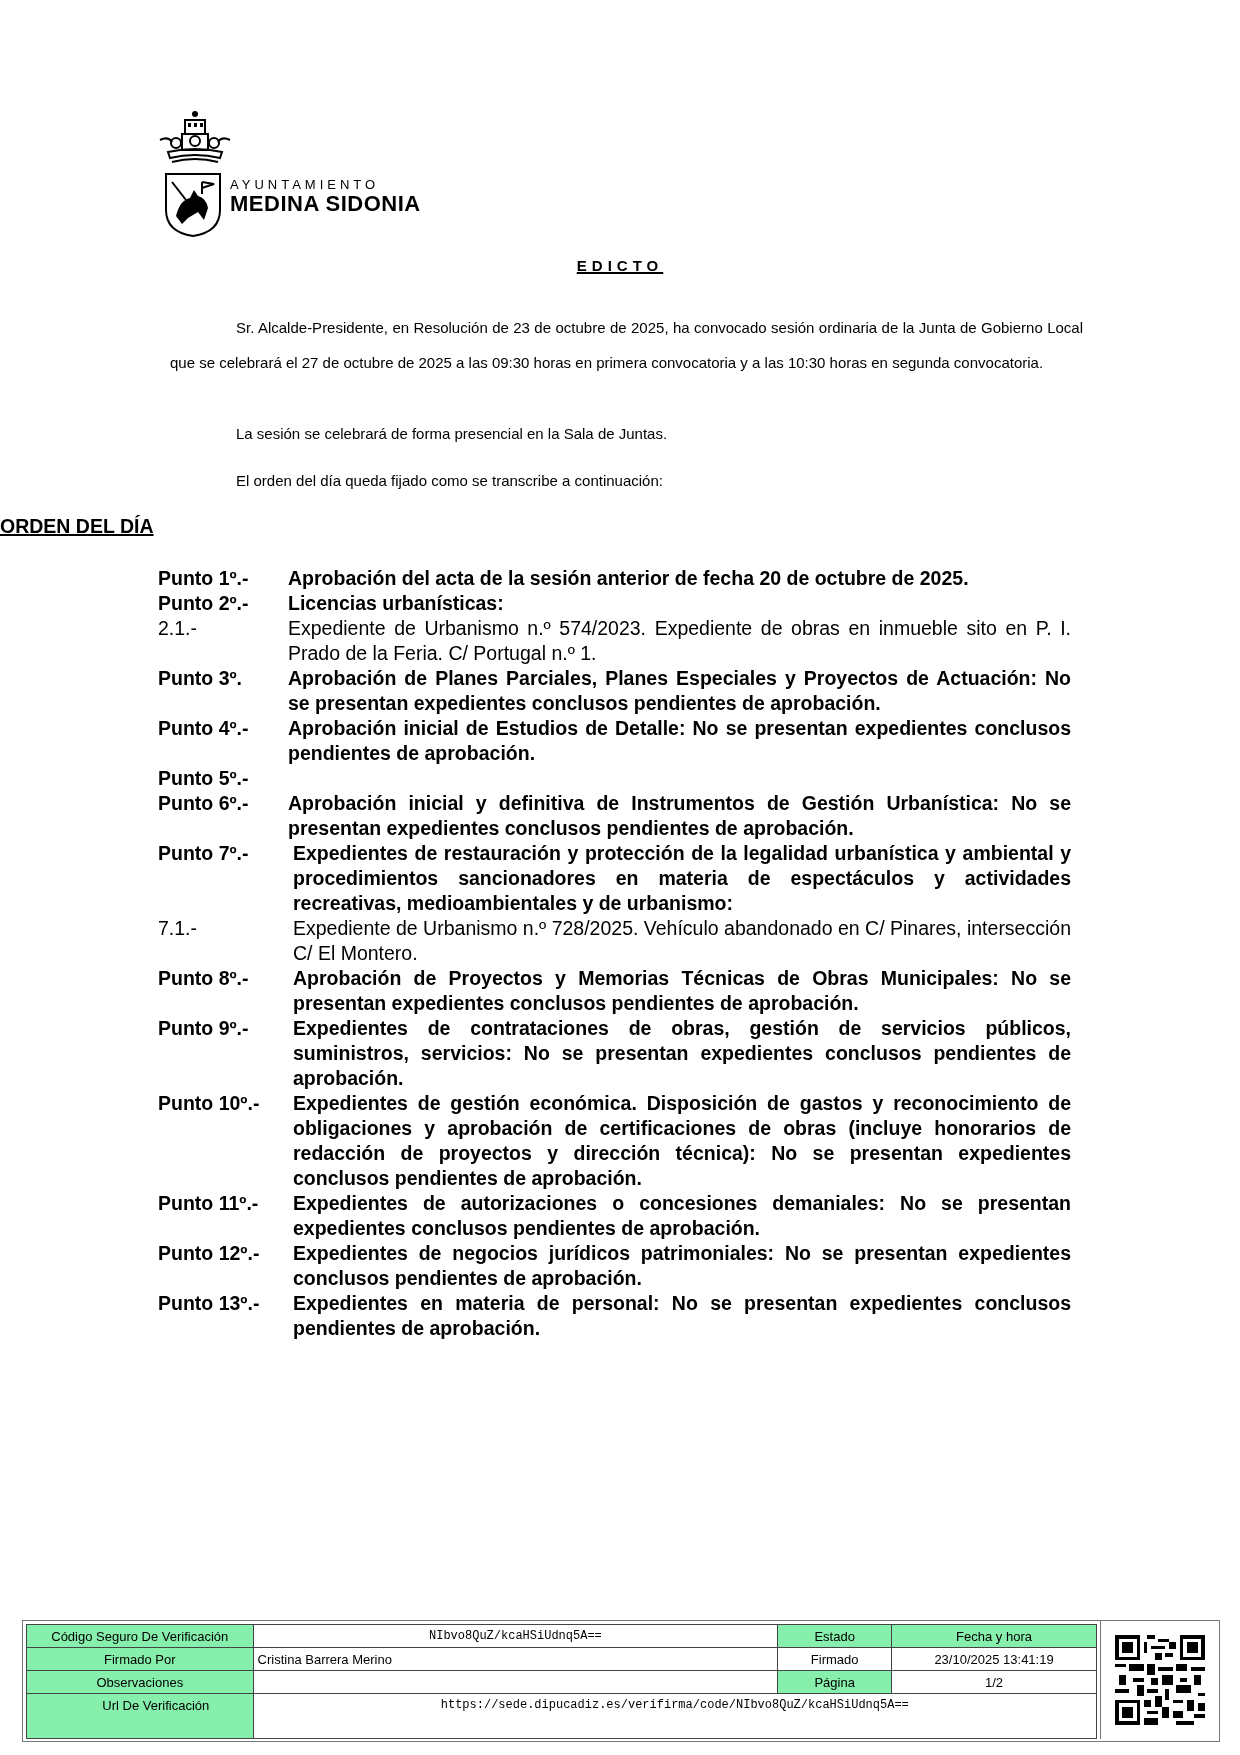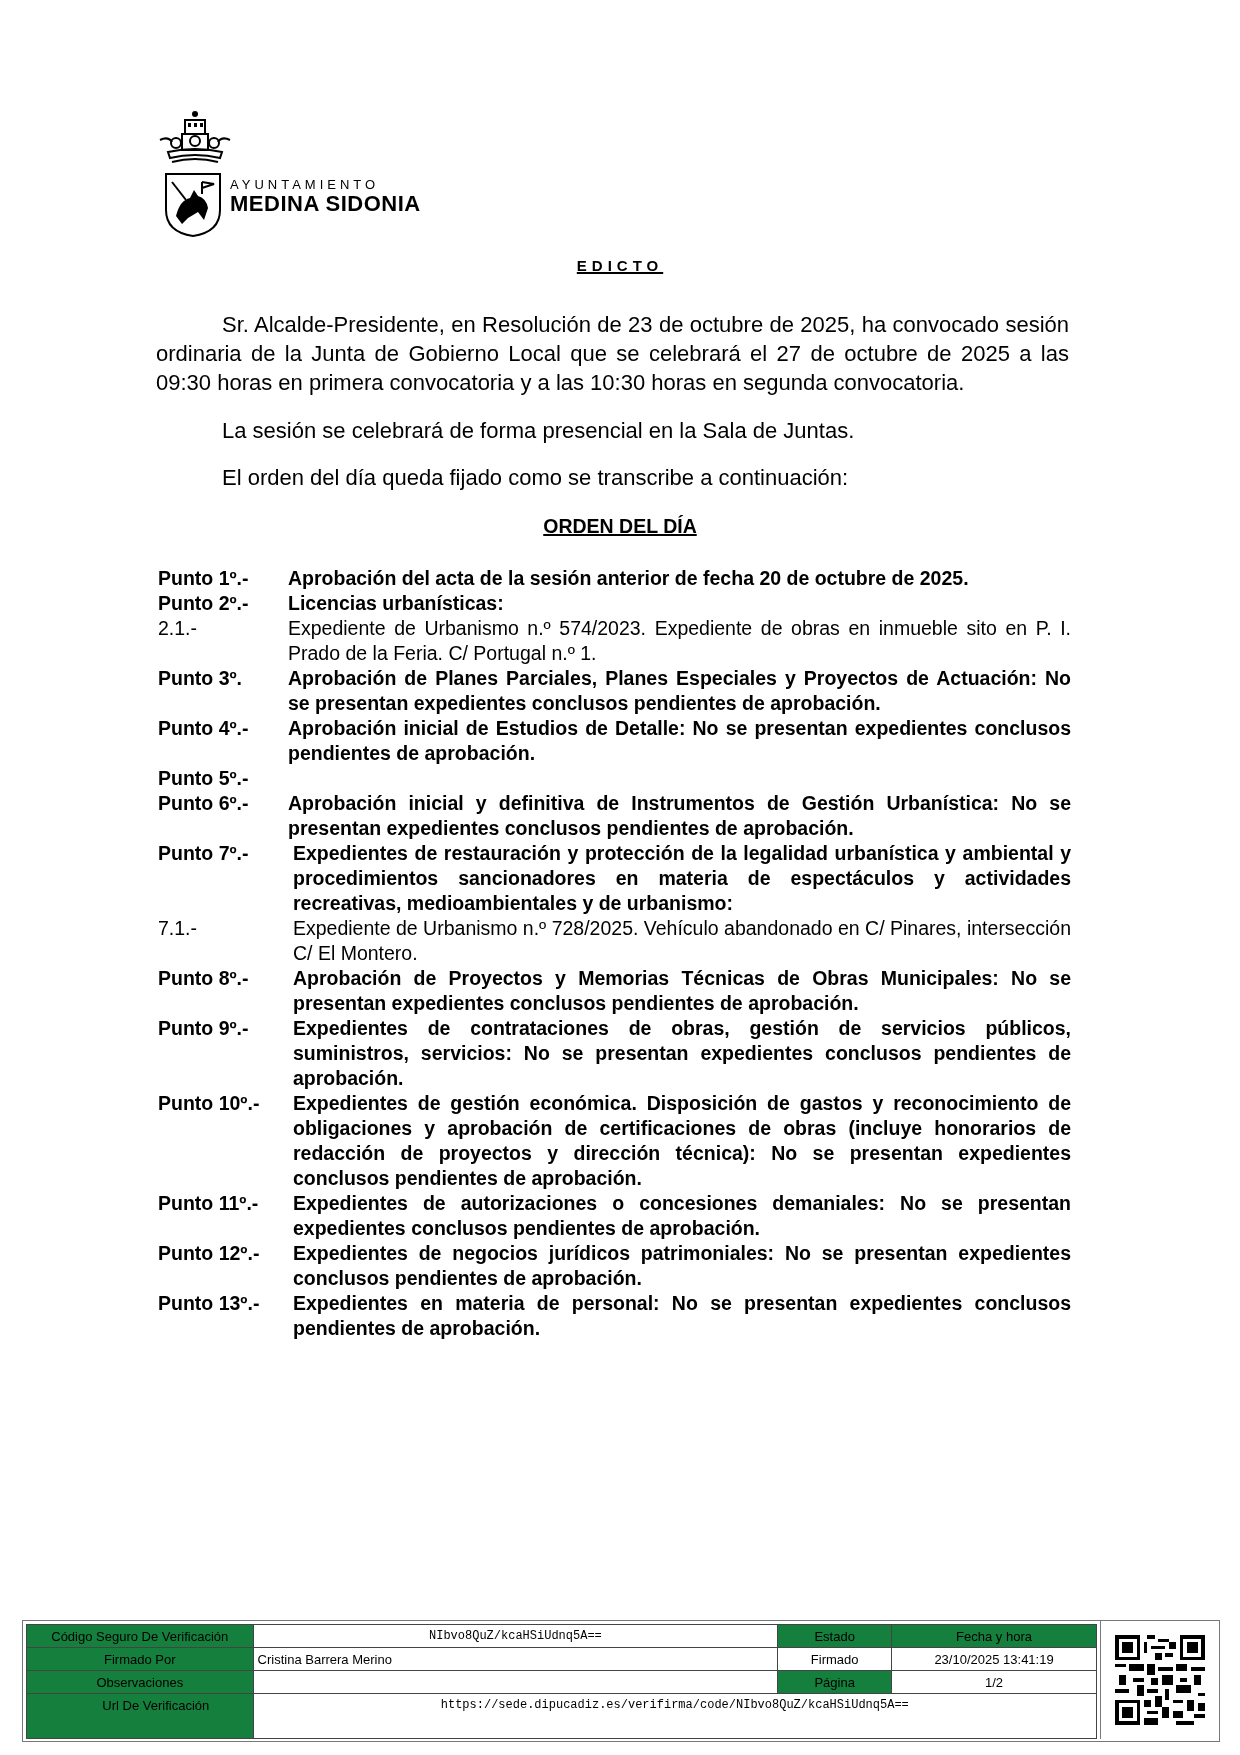--- a/index.html
+++ b/index.html
@@ -4,34 +4,34 @@
 <style>
   html,body{margin:0;padding:0;background:#fff;}
   body{width:1240px;height:1755px;position:relative;overflow:hidden;font-family:"Liberation Sans",sans-serif;color:#000;}
   .logo{position:absolute;left:158px;top:108px;width:300px;height:130px;}
   .logo .crown{position:absolute;left:0;top:0;width:74px;height:60px;}
   .logo .shield{position:absolute;left:6px;top:64px;width:58px;height:66px;}
   .logo .t1{position:absolute;left:72px;top:66px;font-size:13px;letter-spacing:4px;font-weight:normal;line-height:22px;}
   .logo .t2{position:absolute;left:72px;top:84px;font-size:22px;font-weight:bold;line-height:24px;letter-spacing:0.5px;}
   .title{position:absolute;left:0;width:1240px;top:257px;text-align:center;font-size:15px;font-weight:bold;letter-spacing:5px;}
   .title span{text-decoration:underline;text-decoration-thickness:2px;}
-  .para{position:absolute;left:156px;width:913px;font-size:22px;line-height:29px;text-align:justify;}
+  .para{position:absolute;left:170px;width:913px;font-size:15px;line-height:35px;text-align:justify;}
   .para.indent{text-indent:66px;}
-  .subtitle{position:absolute;left:0;width:1240px;top:515px;text-align:center;font-size:19.5px;font-weight:bold;}
+  .subtitle{position:absolute;left:0;width:1240px;top:515px;text-align:left;font-size:19.5px;font-weight:bold;}
   .subtitle span{text-decoration:underline;text-decoration-thickness:2px;}
   .agenda{position:absolute;left:158px;top:566px;width:913px;font-size:19.5px;line-height:25px;}
   .row{display:flex;}
   .row .lbl{flex:0 0 130px;white-space:nowrap;}
   .row .txt{flex:1;text-align:justify;}
   .row.wide .lbl{flex:0 0 135px;}
   .b{font-weight:bold;}
   .footer{position:absolute;left:22px;top:1620px;width:1196px;height:120px;border:1px solid #777;}
   .ftable{position:absolute;left:3px;top:3px;width:1071px;border-collapse:collapse;font-size:13px;}
   .ftable td{border:1px solid #444;height:22px;padding:0 4px;}
-  .ftable .h{background:#15803d;text-align:center;}
+  .ftable .h{background:#86efac;text-align:center;}
   .ftable .mono{font-family:"Liberation Mono",monospace;font-size:12px;}
   .qr{position:absolute;right:0;top:0;width:118px;height:118px;border-left:1px solid #777;display:flex;align-items:center;justify-content:center;}
 </style>
 </head>
 <body>
 
 <div class="logo">
   <svg class="crown" viewBox="0 0 74 60">
     <circle cx="37" cy="6" r="3" fill="#000"></circle>
     <rect x="27" y="12" width="20" height="14" fill="none" stroke="#000" stroke-width="2"></rect>

